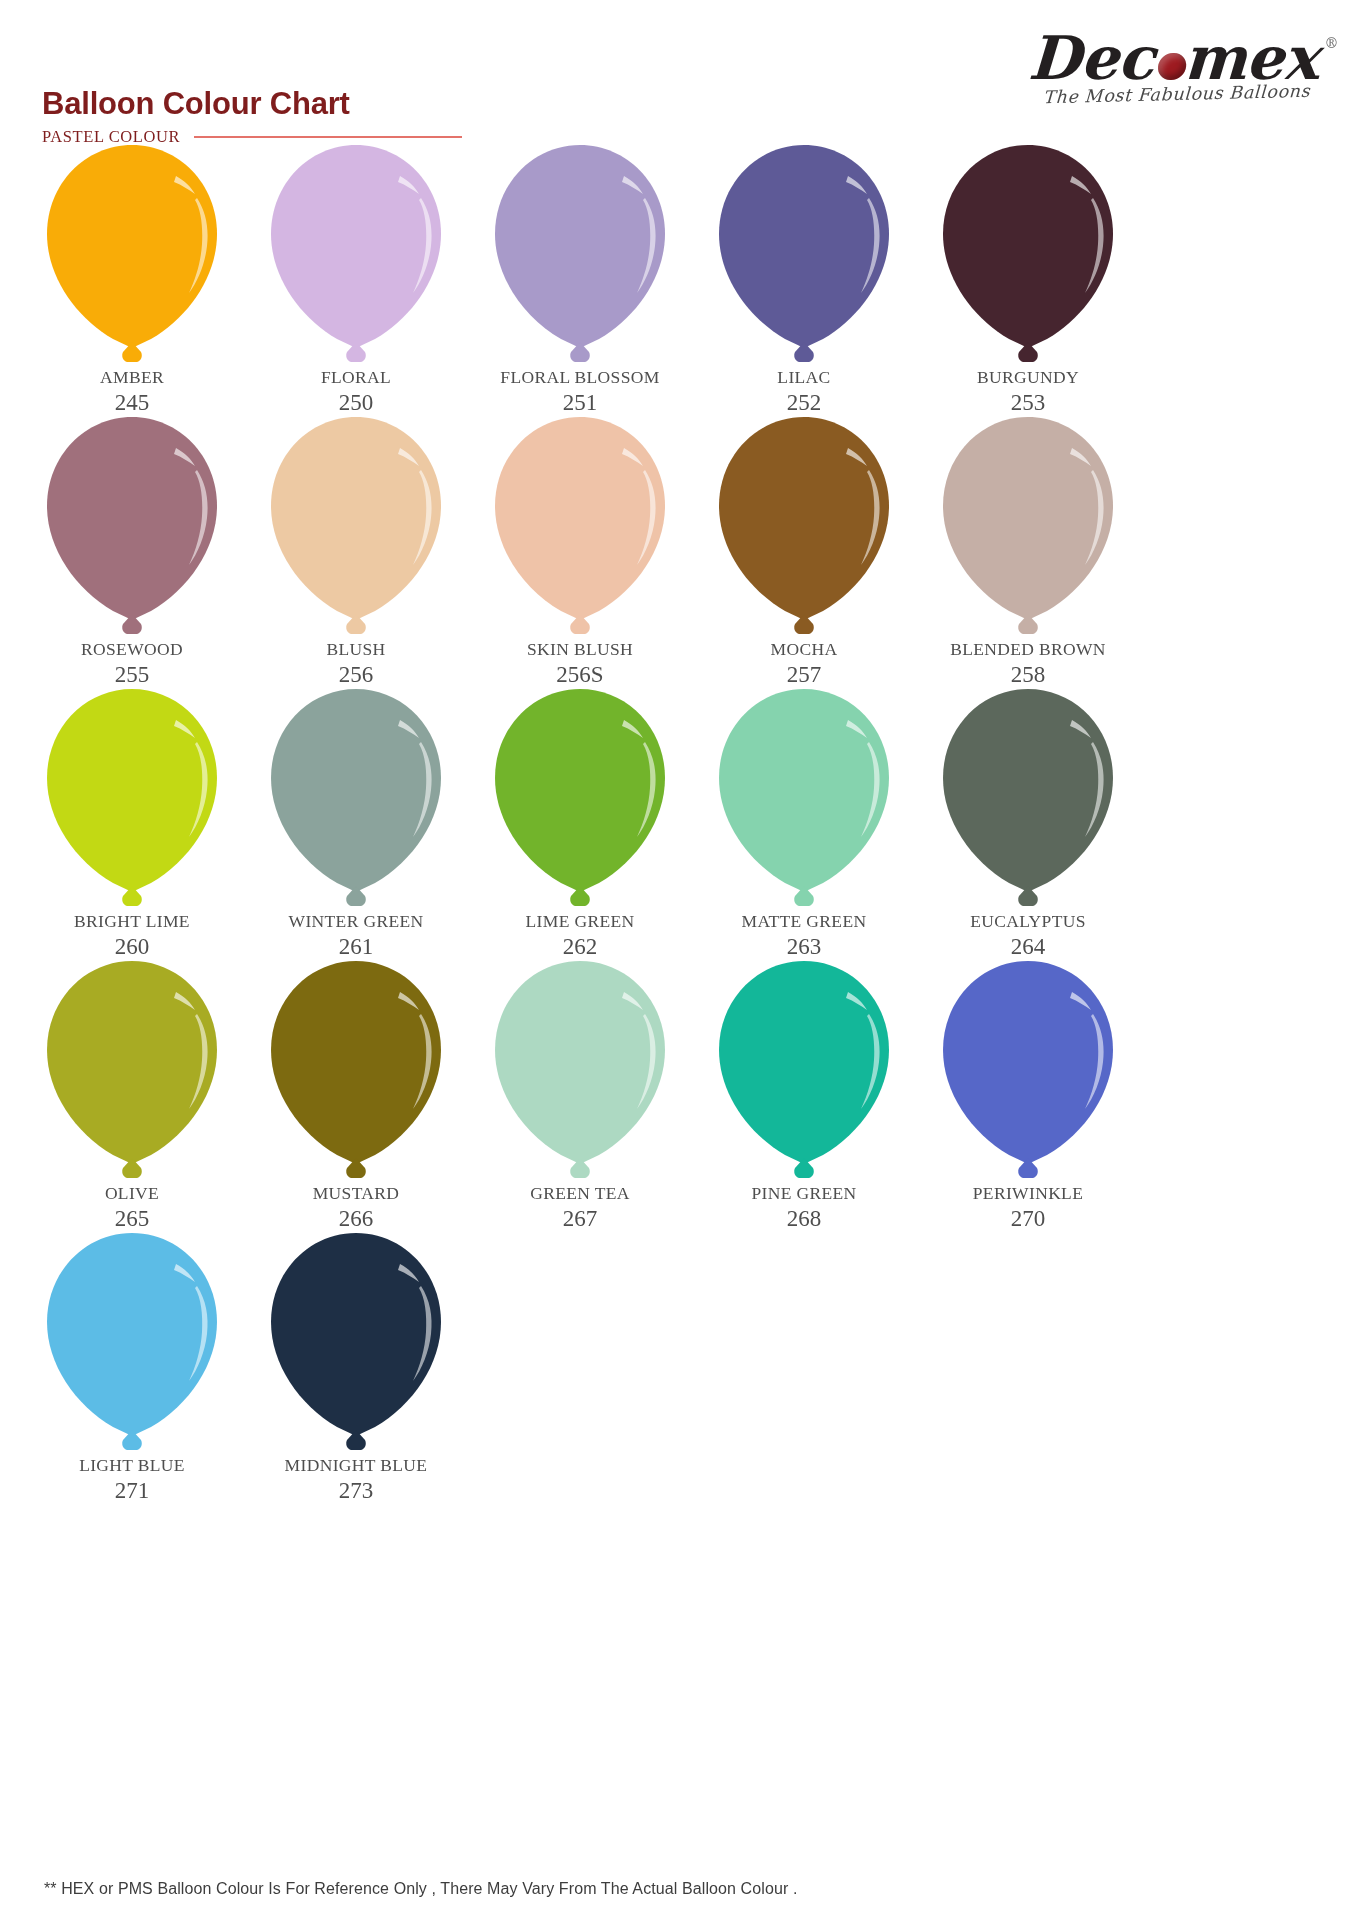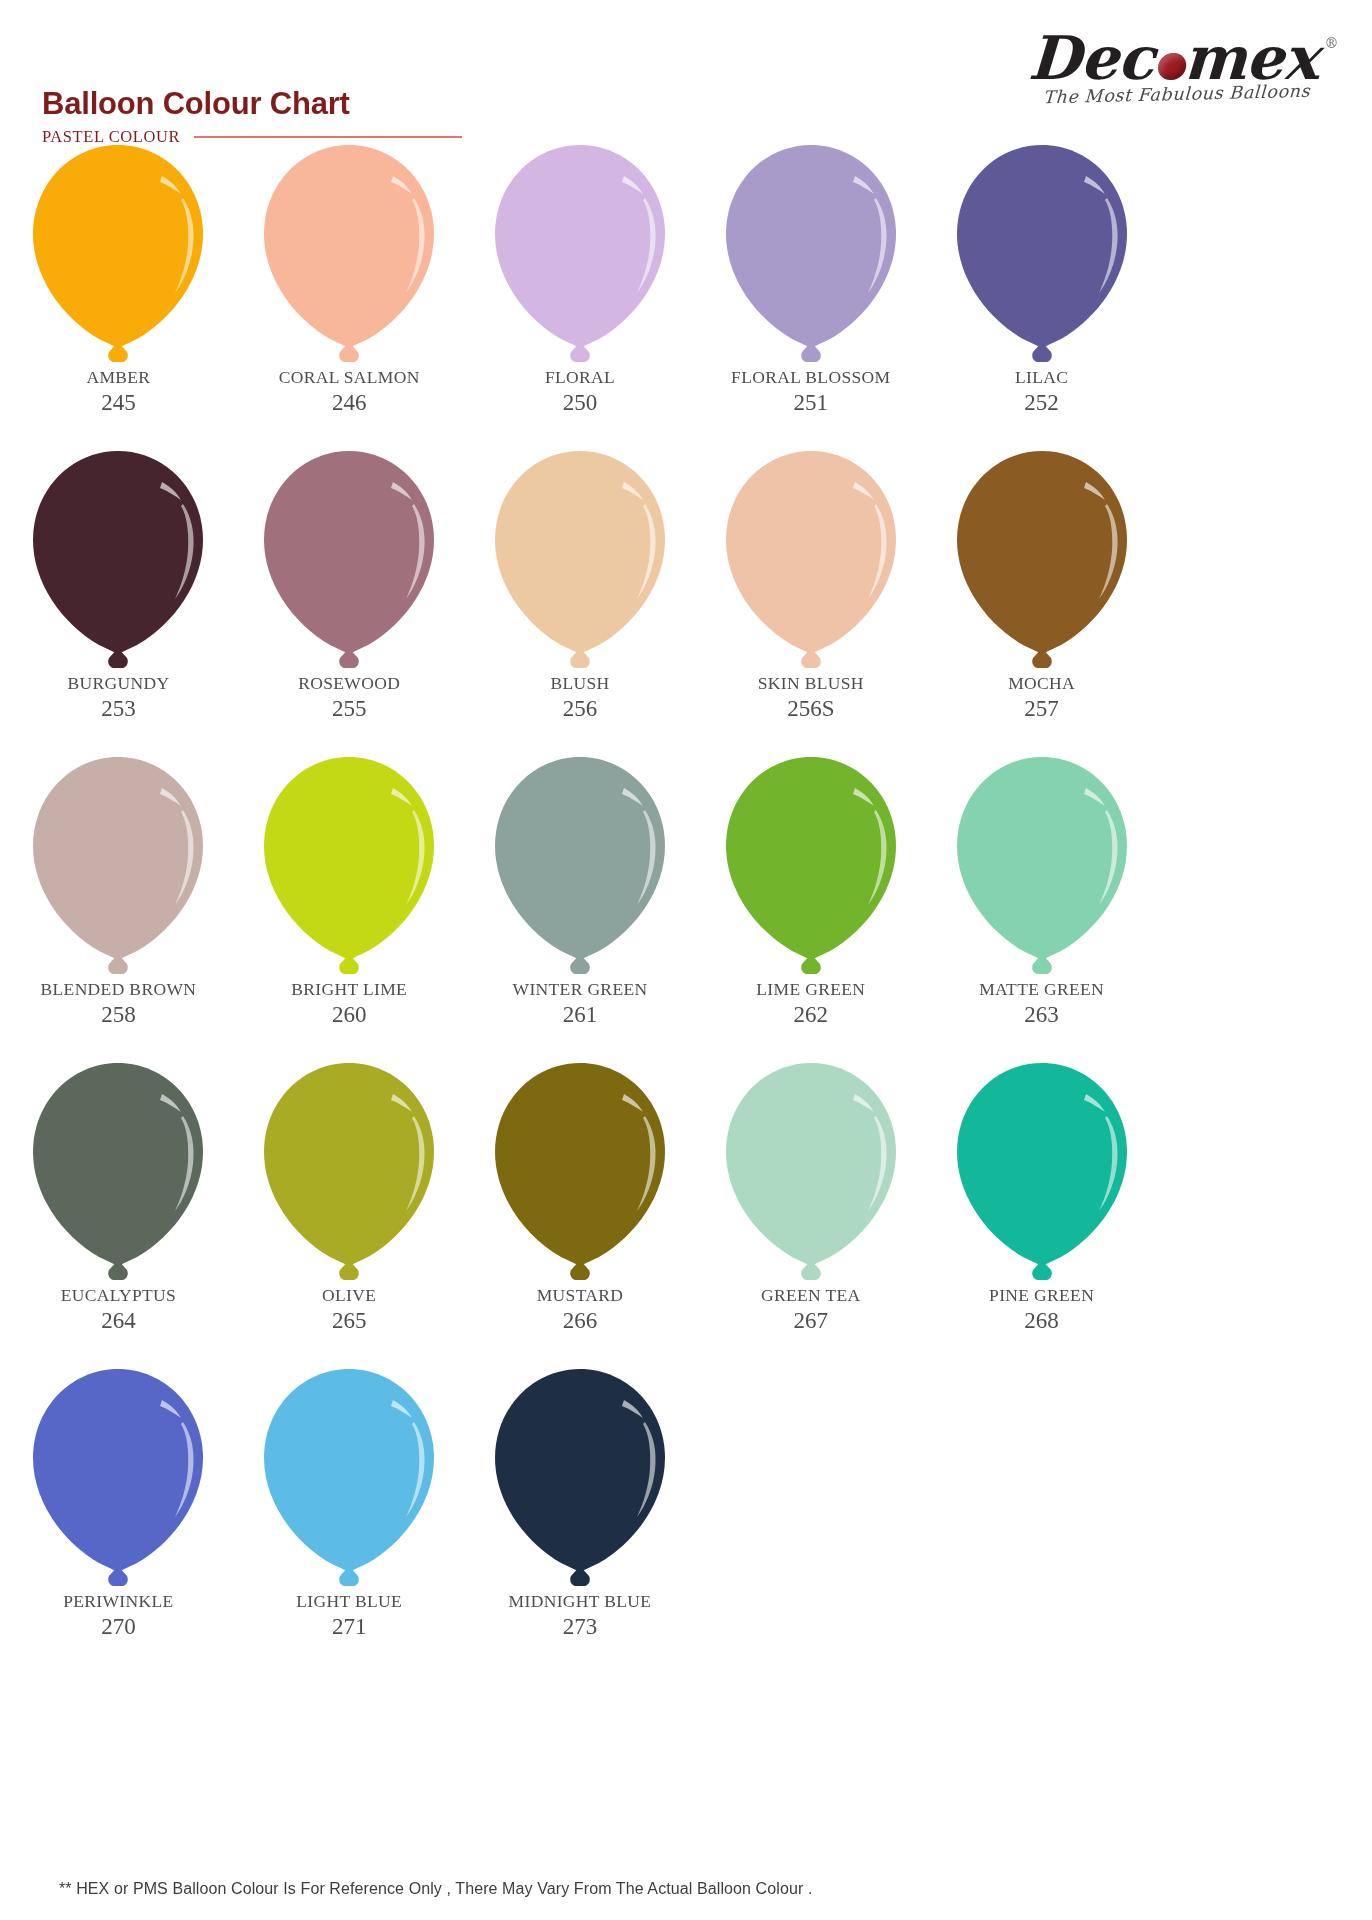--- a/index.html
+++ b/index.html
@@ -110,21 +110,20 @@
     left: 0;
     top: 140px;
     width: 1160px;
     display: grid;
     grid-template-columns: repeat(5, 1fr);
     grid-auto-rows: 272px;
     row-gap: 0;
     column-gap: 0;
     padding: 0 20px;
     box-sizing: border-box;
-    gap: 34px;
   }
 
   .cell {
     position: relative;
     display: flex;
     flex-direction: column;
     align-items: center;
   }
 
   .balloon-wrap {
@@ -154,21 +153,21 @@
     font-size: 23px;
     color: #4e4e4e;
     text-align: center;
     line-height: 1.2;
     margin-top: 1px;
   }
 
   
   #footer-note {
     position: absolute;
-    left: 59px;
+    left: 44px;
     bottom: 22px;
     font-family: "Liberation Sans", sans-serif;
     font-size: 16px;
     color: #3d3d3d;
     letter-spacing: 0.1px;
   }
 </style>
 </head>
 <body>
 
@@ -206,39 +205,20 @@
           <path d="M158 58 C167 72 170 88 168 106 C166 124 159 141 150 153 C157 138 162 121 163 104 C164 86 162 70 156 60 Z" fill="#ffffff" opacity="0.55"></path>
         </svg>
       </div>
       <div class="cell-name">AMBER</div>
       <div class="cell-code">245</div>
     </div>
     <div class="cell">
       <div class="balloon-wrap">
         <svg class="balloon-svg" viewBox="0 0 186 230" xmlns="http://www.w3.org/2000/svg">
           <defs>
-            <radialGradient id="bg1" cx="38%" cy="30%" r="78%">
-              <stop offset="0%" stop-color="#F8B69A" stop-opacity="1"></stop>
-              <stop offset="62%" stop-color="#F8B69A" stop-opacity="1"></stop>
-              <stop offset="100%" stop-color="#F8B69A" stop-opacity="1"></stop>
-            </radialGradient>
-          </defs>
-          <path d="M93 5 C140 5 178 44 178 94 C178 136 150 177 112 199 L93 208 L74 199 C36 177 8 136 8 94 C8 44 46 5 93 5 Z" fill="url(#bg1)"></path>
-          <path d="M93 202 L84 212 C82 216 84 221 88 222 L98 222 C102 221 104 216 102 212 Z" fill="#F8B69A"></path>
-          <path d="M137 36 C146 41 152 47 156 54 C150 50 143 45 135 42 Z" fill="#ffffff" opacity="0.62"></path>
-          <path d="M158 58 C167 72 170 88 168 106 C166 124 159 141 150 153 C157 138 162 121 163 104 C164 86 162 70 156 60 Z" fill="#ffffff" opacity="0.55"></path>
-        </svg>
-      </div>
-      <div class="cell-name">CORAL SALMON</div>
-      <div class="cell-code">246</div>
-    </div>
-    <div class="cell">
-      <div class="balloon-wrap">
-        <svg class="balloon-svg" viewBox="0 0 186 230" xmlns="http://www.w3.org/2000/svg">
-          <defs>
             <radialGradient id="bg2" cx="38%" cy="30%" r="78%">
               <stop offset="0%" stop-color="#D4B6E2" stop-opacity="1"></stop>
               <stop offset="62%" stop-color="#D4B6E2" stop-opacity="1"></stop>
               <stop offset="100%" stop-color="#D4B6E2" stop-opacity="1"></stop>
             </radialGradient>
           </defs>
           <path d="M93 5 C140 5 178 44 178 94 C178 136 150 177 112 199 L93 208 L74 199 C36 177 8 136 8 94 C8 44 46 5 93 5 Z" fill="url(#bg2)"></path>
           <path d="M93 202 L84 212 C82 216 84 221 88 222 L98 222 C102 221 104 216 102 212 Z" fill="#D4B6E2"></path>
           <path d="M137 36 C146 41 152 47 156 54 C150 50 143 45 135 42 Z" fill="#ffffff" opacity="0.62"></path>
           <path d="M158 58 C167 72 170 88 168 106 C166 124 159 141 150 153 C157 138 162 121 163 104 C164 86 162 70 156 60 Z" fill="#ffffff" opacity="0.55"></path>

